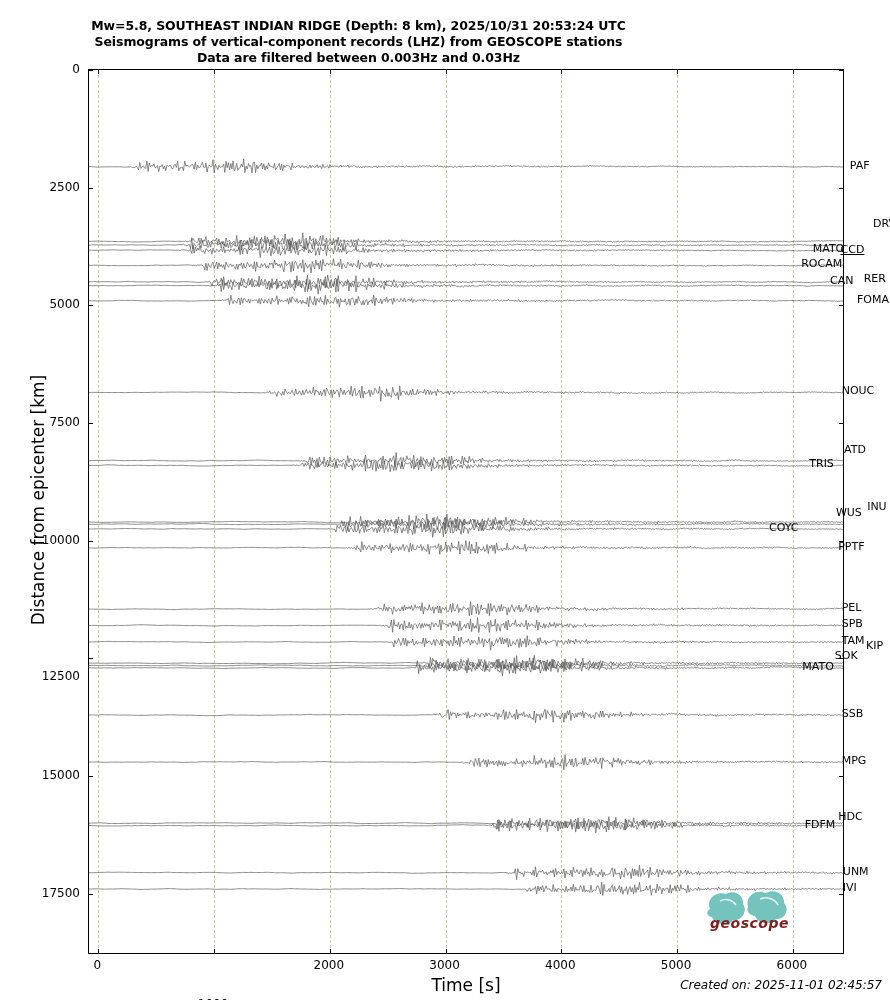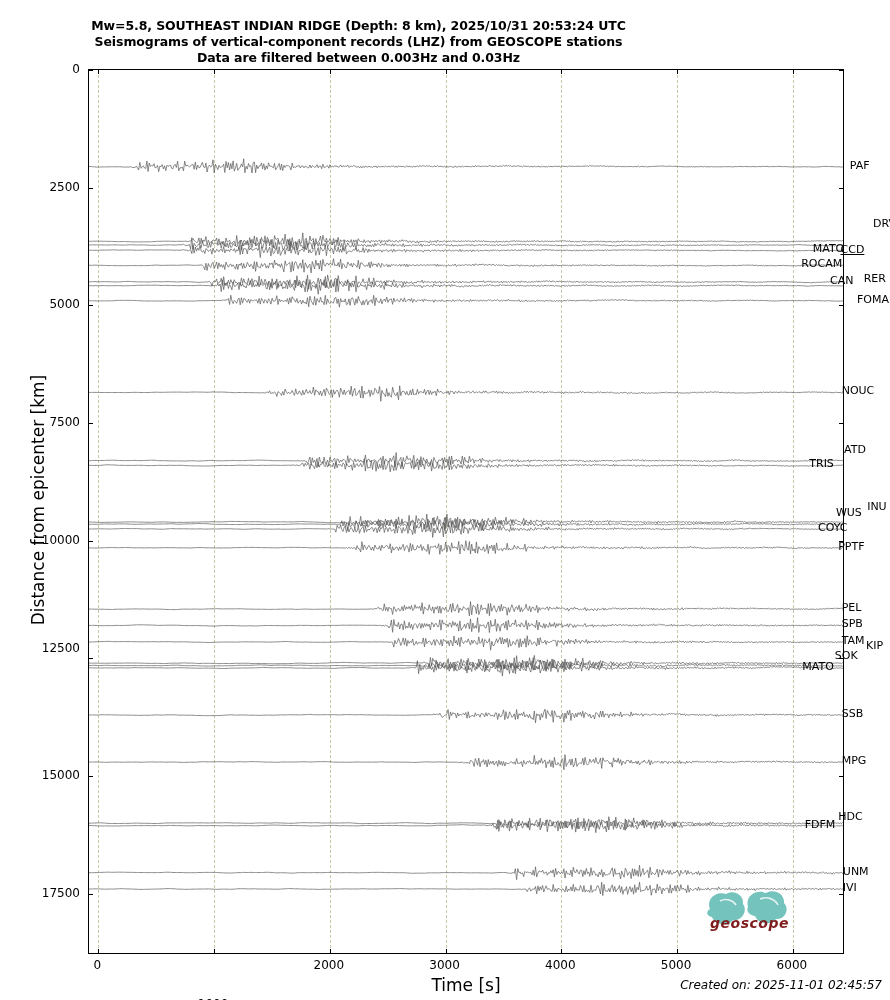--- a/index.html
+++ b/index.html
@@ -242,35 +242,35 @@
       <div class="xlabel-tick" style="left: 328.809px;">2000</div>
       <div class="xlabel-tick" style="left: 444.582px;">3000</div>
       <div class="xlabel-tick" style="left: 560.355px;">4000</div>
       <div class="xlabel-tick" style="left: 676.129px;">5000</div>
       <div class="xlabel-tick" style="left: 791.902px;">6000</div>
       <div class="ylabel-tick" style="top: 69px;">0</div>
       <div class="ylabel-tick" style="top: 186.686px;">2500</div>
       <div class="ylabel-tick" style="top: 304.372px;">5000</div>
       <div class="ylabel-tick" style="top: 422.059px;">7500</div>
       <div class="ylabel-tick" style="top: 539.745px;">10000</div>
-      <div class="ylabel-tick" style="top: 648px;">12500</div>
+      <div class="ylabel-tick" style="top: 676px;">12500</div>
       <div class="ylabel-tick" style="top: 775.117px;">15000</div>
       <div class="ylabel-tick" style="top: 892.803px; text-align: right;">17500</div>
       <div class="station-label" style="left: 849.789px; top: 158.503px;">PAF</div>
       <div class="station-label" style="left: 812.741px; top: 242.295px;">MATO</div>
       <div class="station-label" style="left: 840.527px; top: 243px; text-decoration: underline;">CCD</div>
       <div class="station-label" style="left: 872.943px; top: 217.351px;">DRV</div>
       <div class="station-label" style="left: 801.164px; top: 257.359px;">ROCAM</div>
       <div class="station-label" style="left: 830.107px; top: 273.835px;">CAN</div>
       <div class="station-label" style="left: 863.681px; top: 271.601px;">RER</div>
       <div class="station-label" style="left: 857px; top: 292.665px;">FOMA</div>
       <div class="station-label" style="left: 841.685px; top: 384.46px;">NOUC</div>
       <div class="station-label" style="left: 809.268px; top: 457.426px;">TRIS</div>
       <div class="station-label" style="left: 844px; top: 442.718px;">ATD</div>
-      <div class="station-label" style="left: 818px; top: 520.976px;">COYC</div>
+      <div class="station-label" style="left: 769px; top: 520.976px;">COYC</div>
       <div class="station-label" style="left: 835.896px; top: 506.269px;">WUS</div>
       <div class="station-label" style="left: 867.155px; top: 499.915px;">INU</div>
       <div class="station-label" style="left: 838.211px; top: 539.806px;">PPTF</div>
       <div class="station-label" style="left: 841.685px; top: 601.003px;">PEL</div>
       <div class="station-label" style="left: 841.685px; top: 617.479px;">SPB</div>
       <div class="station-label" style="left: 841.685px; top: 633.955px;">TAM</div>
       <div class="station-label" style="left: 802.322px; top: 659.846px;">MATO</div>
       <div class="station-label" style="left: 834.738px; top: 649.492px;">SOK</div>
       <div class="station-label" style="left: 865.997px; top: 639.138px;">KIP</div>
       <div class="station-label" style="left: 841.685px; top: 706.92px;">SSB</div>

